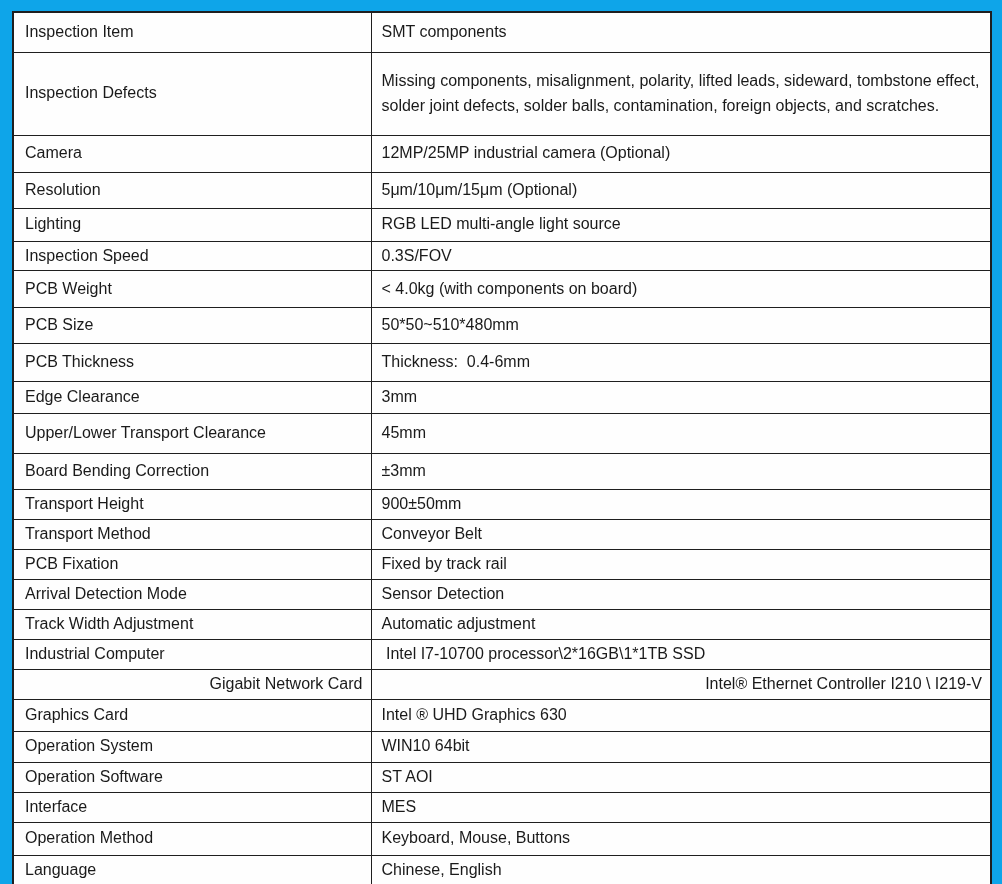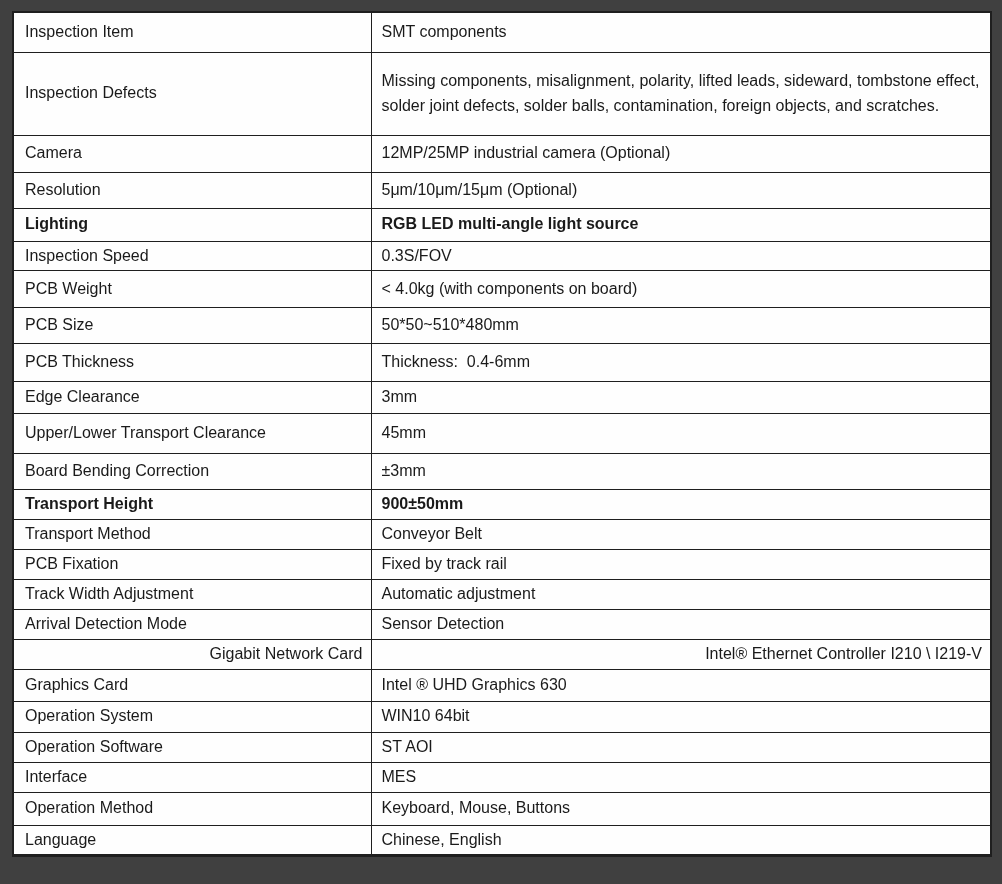--- a/index.html
+++ b/index.html
@@ -8,21 +8,21 @@
     padding: 0;
     width: 1002px;
     height: 884px;
     background: #ffffff;
     font-family: "Liberation Sans", "DejaVu Sans", sans-serif;
   }
   .page {
     position: relative;
     width: 1002px;
     height: 884px;
-    background: #404040;
+    background: #0ea5e9;
   }
   table.spec-table {
     position: absolute;
     left: 12px;
     top: 11px;
     width: 978px;
     border-collapse: collapse;
     table-layout: fixed;
     color: #1a1a1a;
     background: #fefefe;
@@ -68,21 +68,21 @@
         <tr style="height: 37px; padding-left: 48px;">
           <td class="lbl">Camera</td>
           <td class="val">12MP/25MP industrial camera (Optional)</td>
         </tr>
 
         <tr style="height: 36px;">
           <td class="lbl">Resolution</td>
           <td class="val">5μm/10μm/15μm (Optional)</td>
         </tr>
 
-        <tr style="height: 33px; font-weight: bold;">
+        <tr style="height: 33px;">
           <td class="lbl">Lighting</td>
           <td class="val">RGB LED multi-angle light source</td>
         </tr>
 
         <tr style="height: 28px;">
           <td class="lbl">Inspection Speed</td>
           <td class="val">0.3S/FOV</td>
         </tr>
 
         <tr style="height: 37px;">
@@ -108,45 +108,49 @@
         <tr style="height: 40px;">
           <td class="lbl">Upper/Lower Transport Clearance</td>
           <td class="val">45mm</td>
         </tr>
 
         <tr style="height: 36px;">
           <td class="lbl">Board Bending Correction</td>
           <td class="val">±3mm</td>
         </tr>
 
-        <tr style="height: 28px; font-weight: bold;">
+        <tr style="height: 28px;">
           <td class="lbl">Transport Height</td>
           <td class="val">900±50mm</td>
         </tr>
 
         <tr style="height: 29px;">
           <td class="lbl">Transport Method</td>
           <td class="val">Conveyor Belt</td>
         </tr>
 
         <tr style="height: 30px;">
           <td class="lbl">PCB Fixation</td>
           <td class="val">Fixed by track rail</td>
         </tr>
 
+        <tr style="height: 30px;">
+          <td class="lbl">Arrival Detection Mode</td>
+          <td class="val">Sensor Detection</td>
+        </tr>
+
         <tr style="height: 28px;">
           <td class="lbl">Track Width Adjustment</td>
           <td class="val">Automatic adjustment</td>
         </tr>
 
         <tr style="height: 30px;">
-          <td class="lbl">Arrival Detection Mode</td>
-          <td class="val">Sensor Detection</td>
+          <td class="lbl">Industrial Computer</td>
+          <td class="val"> Intel I7-10700 processor\2*16GB\1*1TB SSD</td>
         </tr>
-
 
         <tr style="height: 30px; text-align: right;">
           <td class="lbl">Gigabit Network Card</td>
           <td class="val">Intel® Ethernet Controller I210 \ I219-V</td>
         </tr>
 
         <tr style="height: 32px;">
           <td class="lbl">Graphics Card</td>
           <td class="val">Intel ® UHD Graphics 630</td>
         </tr>

